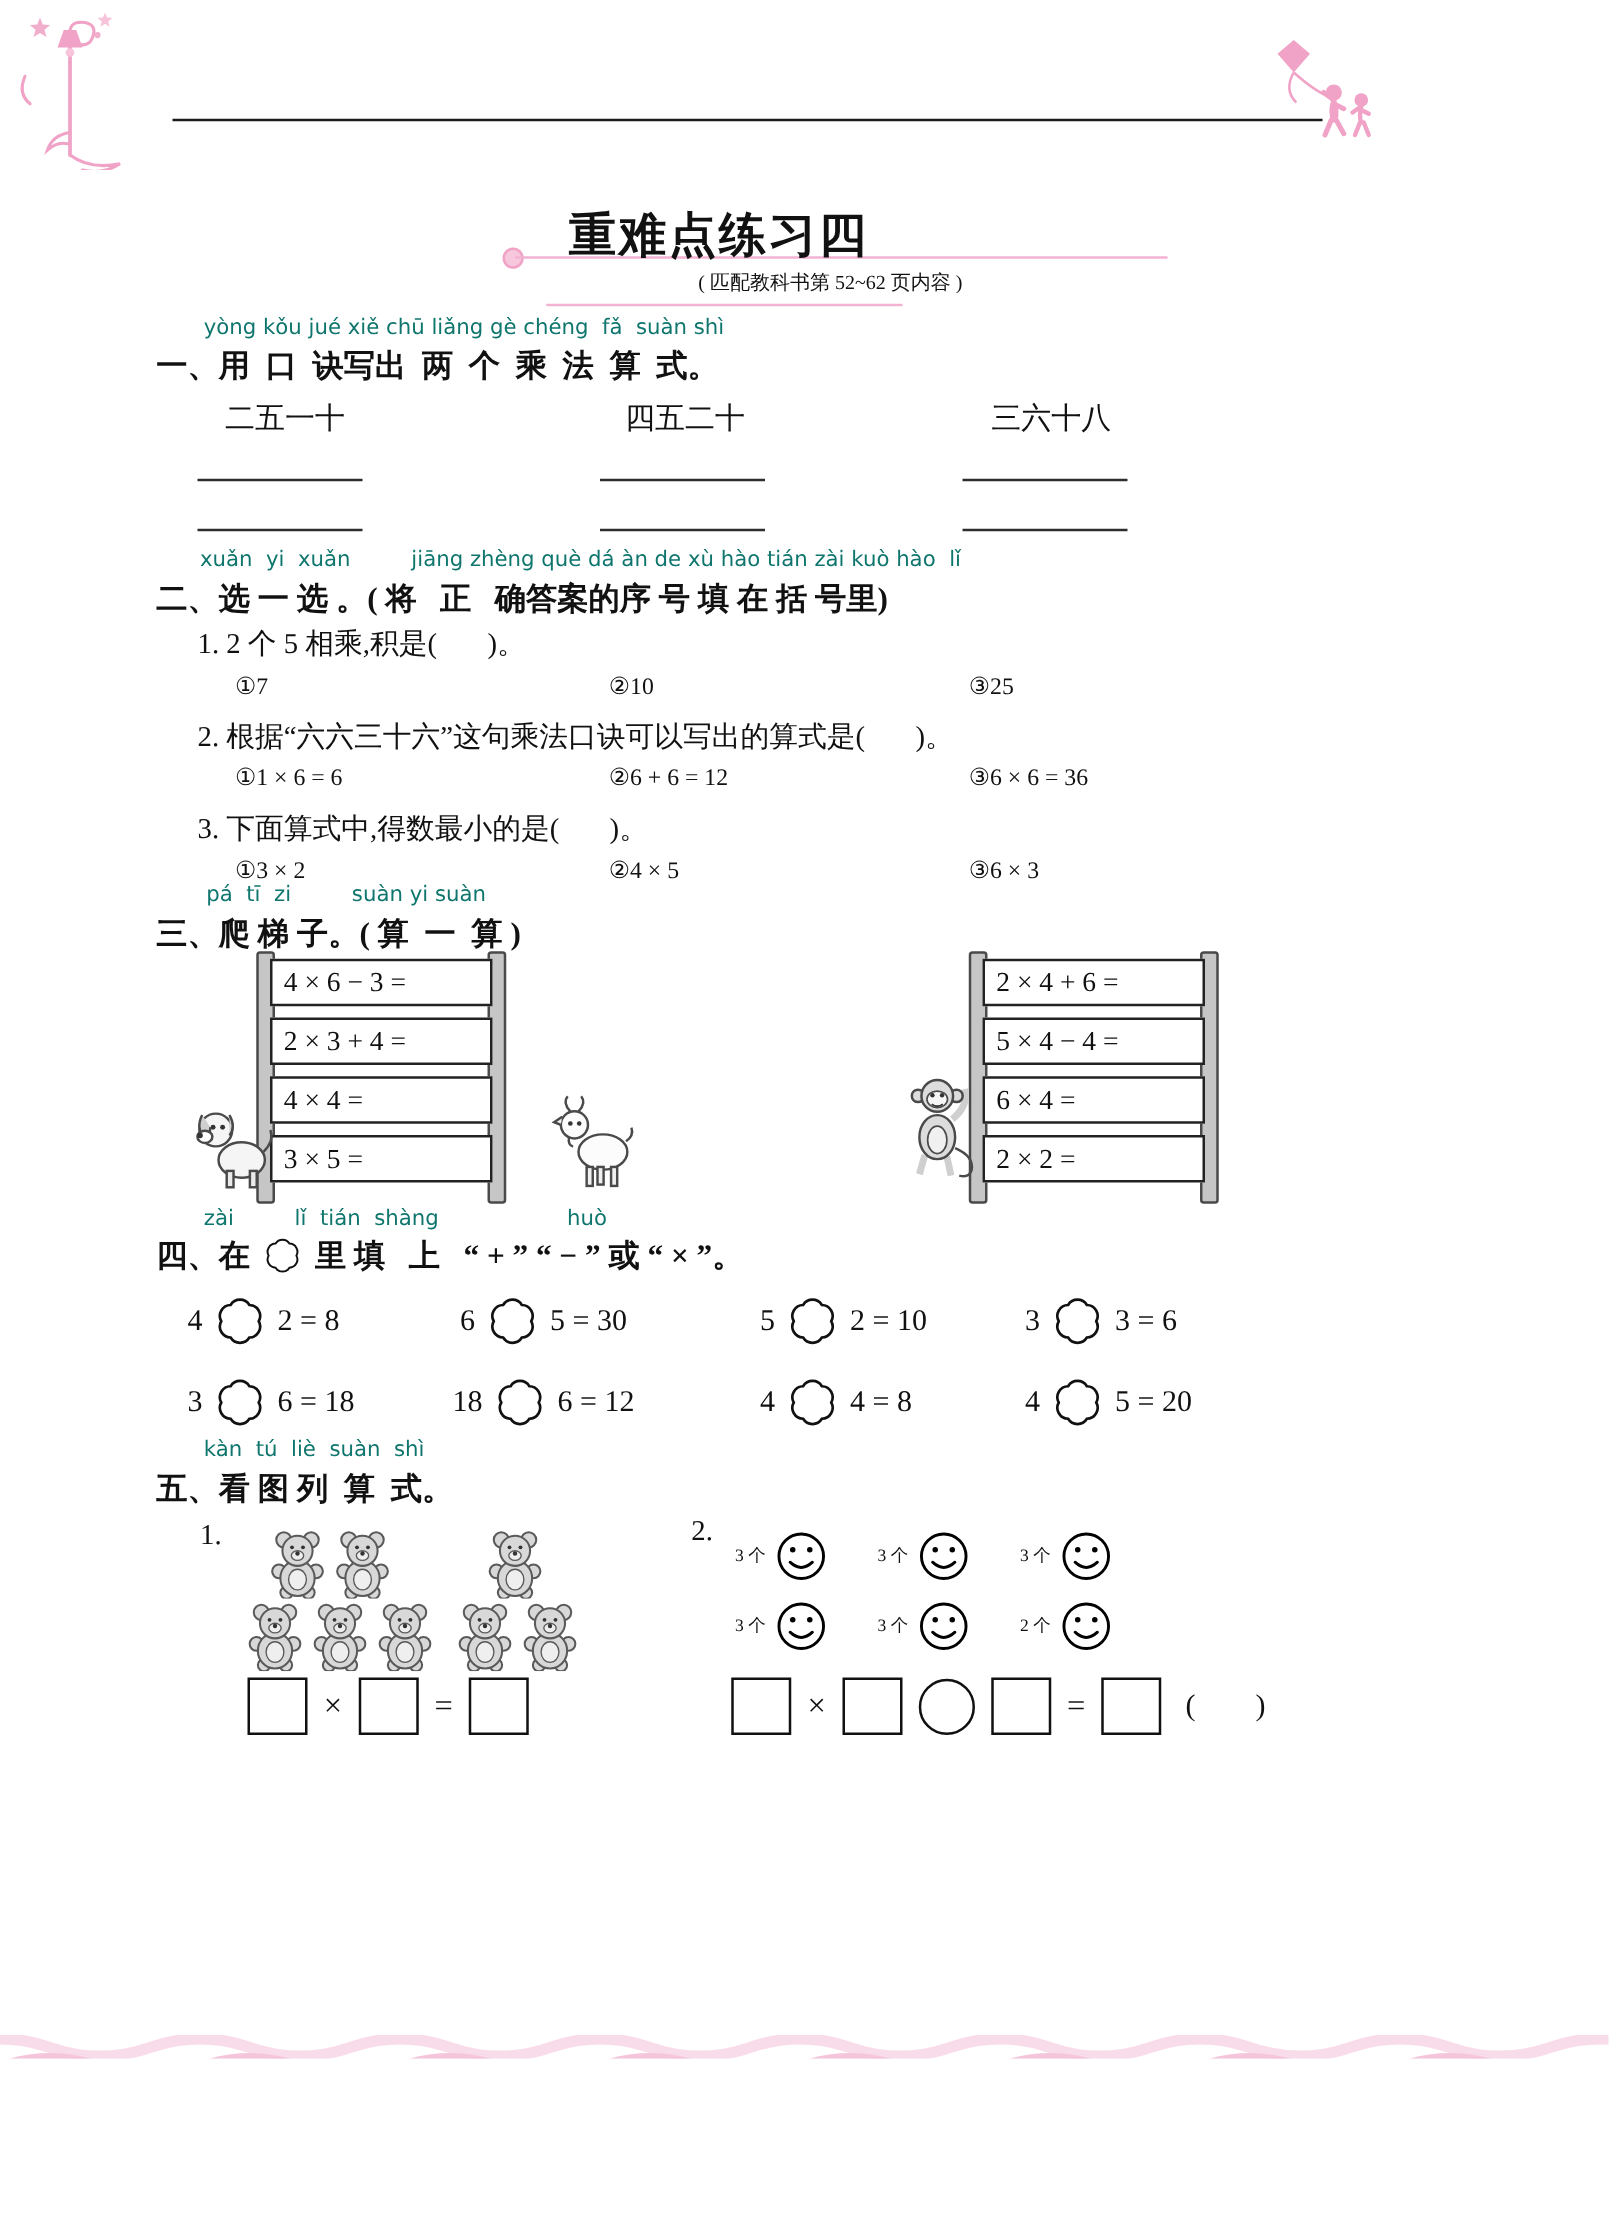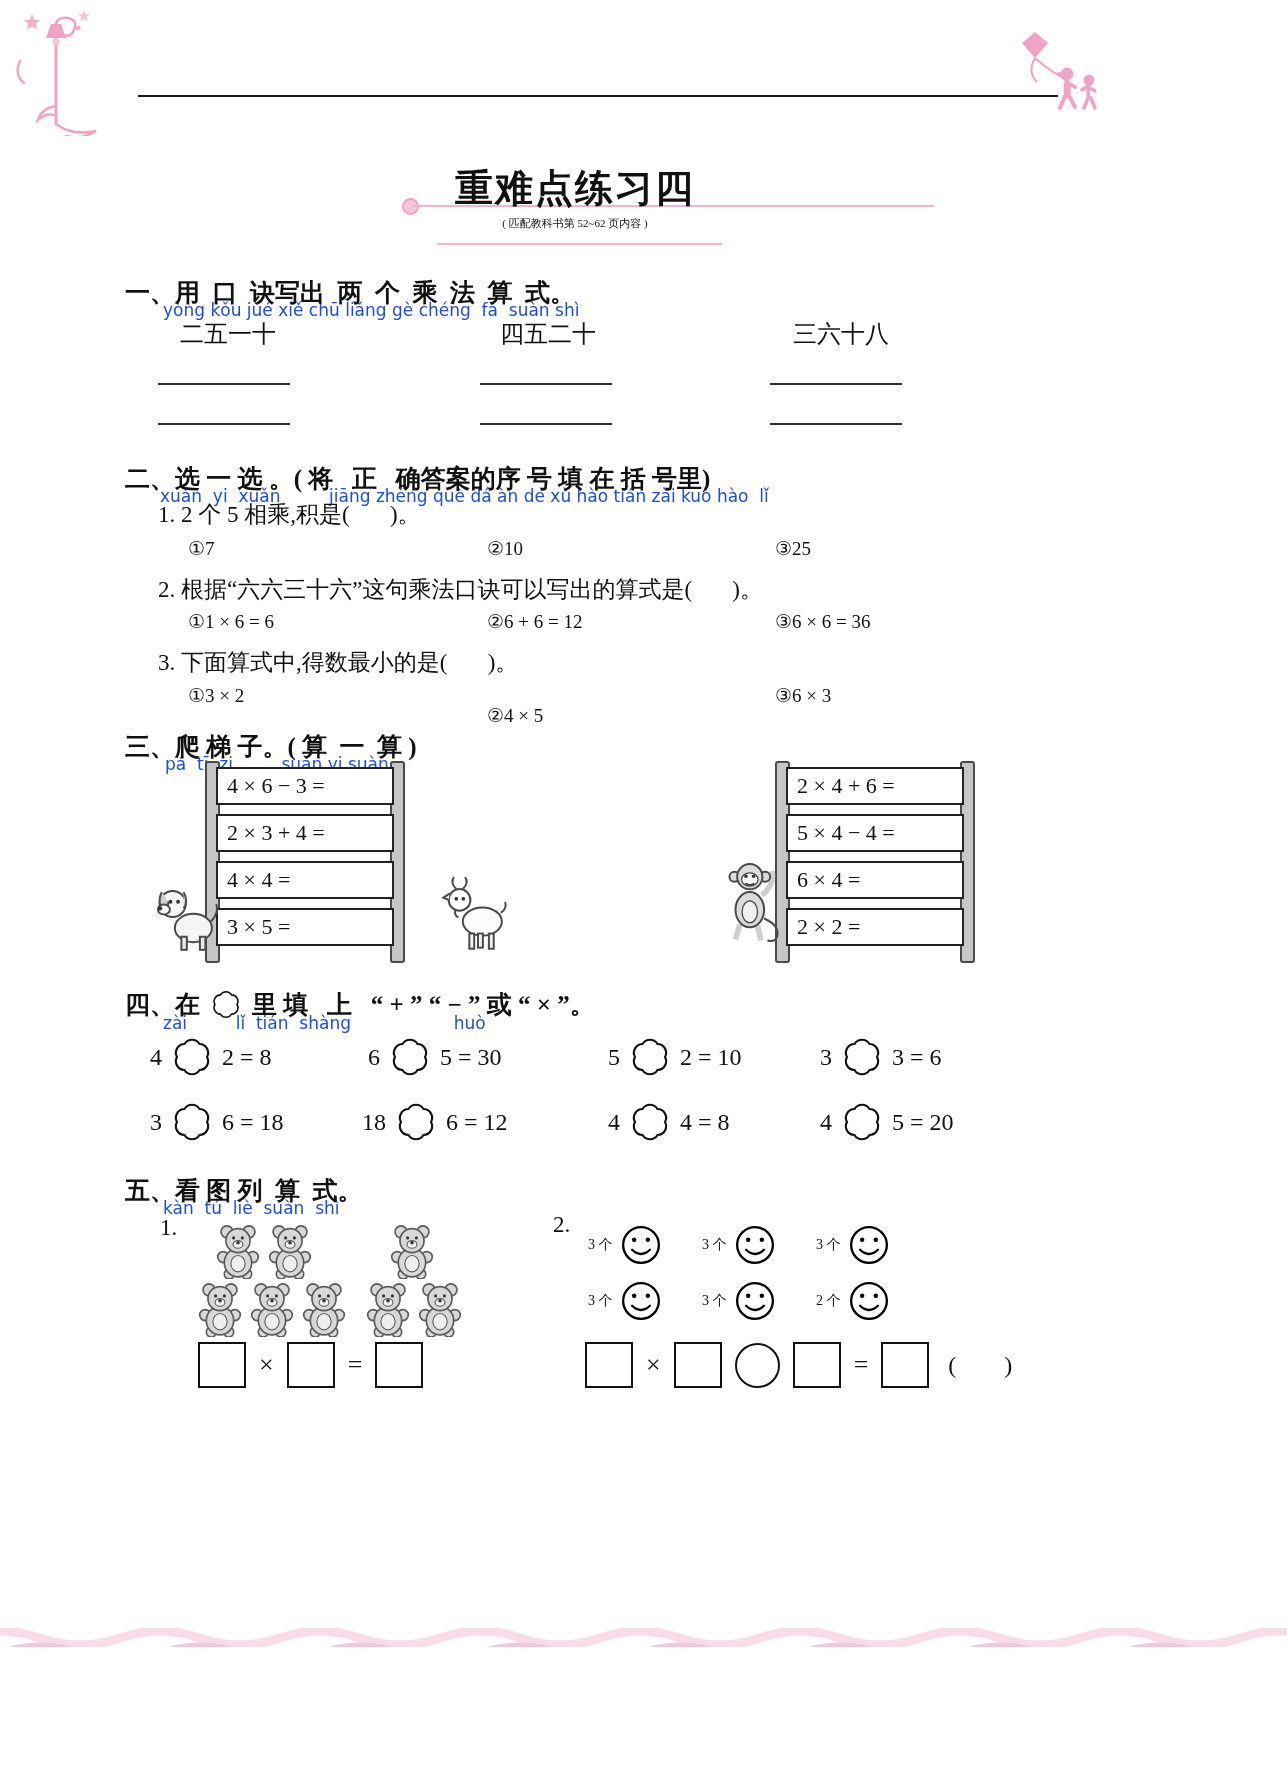--- a/index.html
+++ b/index.html
@@ -1,20 +1,20 @@
 <!DOCTYPE html>
 <html><head>
 <meta charset="utf-8">
 <style>
   html,body { margin:0; padding:0; background:#fff; }
   .page { position:relative; width:1287px; height:1647px; background:#fff; overflow:hidden;
           font-family:"Liberation Serif","DejaVu Serif",serif; color:#111; }
   .abs { position:absolute; }
   .pinyin { position:absolute; font-family:"DejaVu Sans","Liberation Sans",sans-serif;
-            font-size:17px; color:#1d4ed8; white-space:pre;margin-top:48px; }
+            font-size:17px; color:#0f766e; white-space:pre; }
   .heading { position:absolute; font-size:25px; font-weight:bold; white-space:pre; }
   .text { position:absolute; font-size:23px; white-space:pre; }
   .opt { position:absolute; font-size:19px; white-space:pre; }
   .item-label { position:absolute; font-size:24px; white-space:pre; }
   .blank-line { position:absolute; width:132px; height:2px; background:#2e2e2e; }
   .header-line { position:absolute; background:#1a1a1a; }
   .deco-line { position:absolute; background:#f2b3d2; }
   .deco-circle { position:absolute; width:17px; height:17px; border-radius:50%;
                  background:#f7c8dd; border:2px solid #f0a3c6; box-sizing:border-box; }
 
@@ -152,21 +152,21 @@
     <circle cx="62" cy="46" r="6.5" fill="#f0a3c6"></circle>
     <path d="M62,52 q-3,10 0,16 M62,52 q3,10 1,16 M62,52 l-8,-6 M62,55 l8,4 M60,68 l-5,12 M64,68 l6,11" stroke="#f0a3c6" stroke-width="4" fill="none" stroke-linecap="round"></path>
     <circle cx="84" cy="52" r="5.5" fill="#f0a3c6"></circle>
     <path d="M84,57 q-2,8 0,13 M84,57 l-7,5 M84,60 l6,3 M83,70 l-4,10 M86,70 l4,10" stroke="#f0a3c6" stroke-width="3.5" fill="none" stroke-linecap="round"></path>
   </svg>
 
   <div class="deco-circle" style="left:402px;top:198px"></div>
   <div class="deco-line" style="left:412px;top:205px;width:522px;height:2px"></div>
   <div class="deco-line" style="left:437px;top:243px;width:285px;height:2px"></div>
   <div class="abs" style="left:380px;top:163px;width:390px;text-align:center;font-size:38px;font-weight:bold;letter-spacing:2px">重难点练习四</div>
-  <div class="abs" style="left:380px;top:216px;width:390px;text-align:center;font-size:11px">( 匹配教科书第 52~62 页内容 )</div>
+  <div class="abs" style="left:380px;top:216px;width:390px;text-align:right;font-size:16px">( 匹配教科书第 52~62 页内容 )</div>
 
   <div class="pinyin" style="left:163px;top:252px">yòng kǒu jué xiě chū liǎng gè chéng  fǎ  suàn shì</div>
   <div class="heading" style="left:125px;top:276px">一、用  口  诀写出  两  个  乘  法  算  式。</div>
   <div class="item-label" style="left:180px;top:318px">二五一十</div>
   <div class="item-label" style="left:500px;top:318px">四五二十</div>
   <div class="item-label" style="left:793px;top:318px">三六十八</div>
   <div class="blank-line" style="left:158px;top:383px"></div>
   <div class="blank-line" style="left:480px;top:383px"></div>
   <div class="blank-line" style="left:770px;top:383px"></div>
   <div class="blank-line" style="left:158px;top:423px"></div>
@@ -181,21 +181,21 @@
   <div class="opt" style="left:487px;top:537px">②10</div>
   <div class="opt" style="left:775px;top:537px">③25</div>
 
   <div class="text" style="left:158px;top:574px">2. 根据“六六三十六”这句乘法口诀可以写出的算式是(       )。</div>
   <div class="opt" style="left:188px;top:610px">①1 × 6 = 6</div>
   <div class="opt" style="left:487px;top:610px">②6 + 6 = 12</div>
   <div class="opt" style="left:775px;top:610px">③6 × 6 = 36</div>
 
   <div class="text" style="left:158px;top:647px">3. 下面算式中,得数最小的是(       )。</div>
   <div class="opt" style="left:188px;top:684px">①3 × 2</div>
-  <div class="opt" style="left:487px;top:704px">②4 × 5</div>
+  <div class="opt" style="left:487px;top:684px">②4 × 5</div>
   <div class="opt" style="left:775px;top:684px">③6 × 3</div>
 
   <div class="pinyin" style="left:165px;top:706px">pá  tī  zi         suàn yi suàn</div>
   <div class="heading" style="left:125px;top:730px">三、爬 梯 子。( 算  一  算 )</div>
 
   <div class="ladder" style="left:205px;top:765px">
     <div class="post left"></div>
     <div class="post right"></div>
     <div class="rung r0">4 × 6 − 3 =</div>
     <div class="rung r1">2 × 3 + 4 =</div>

